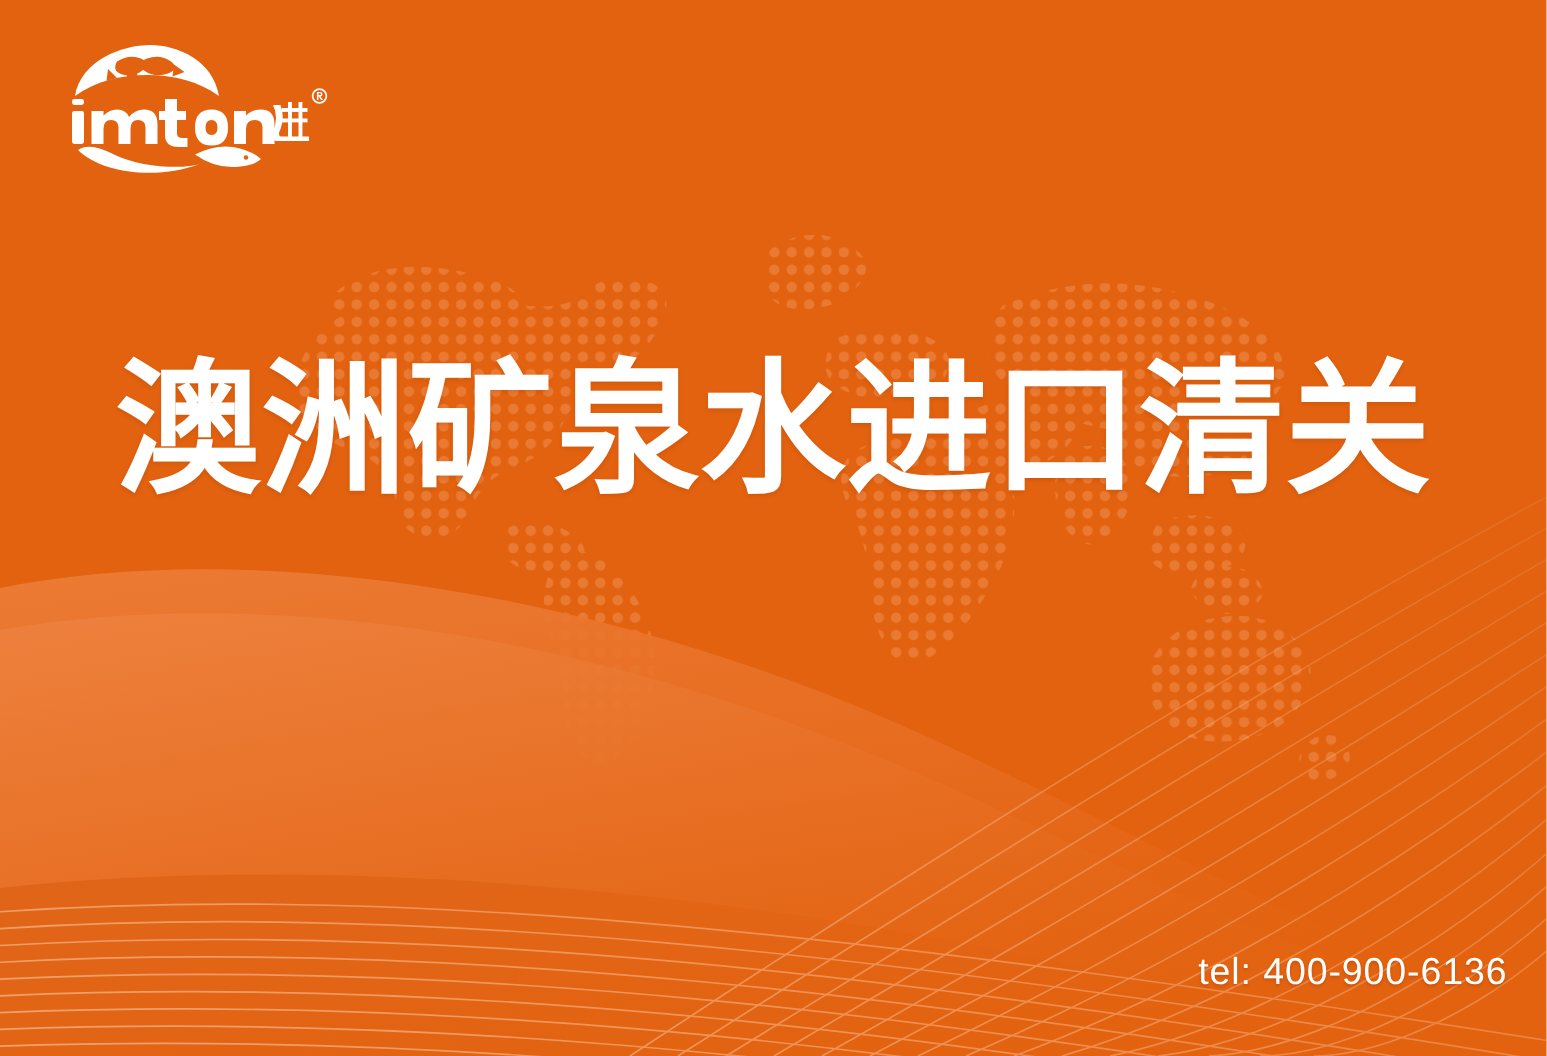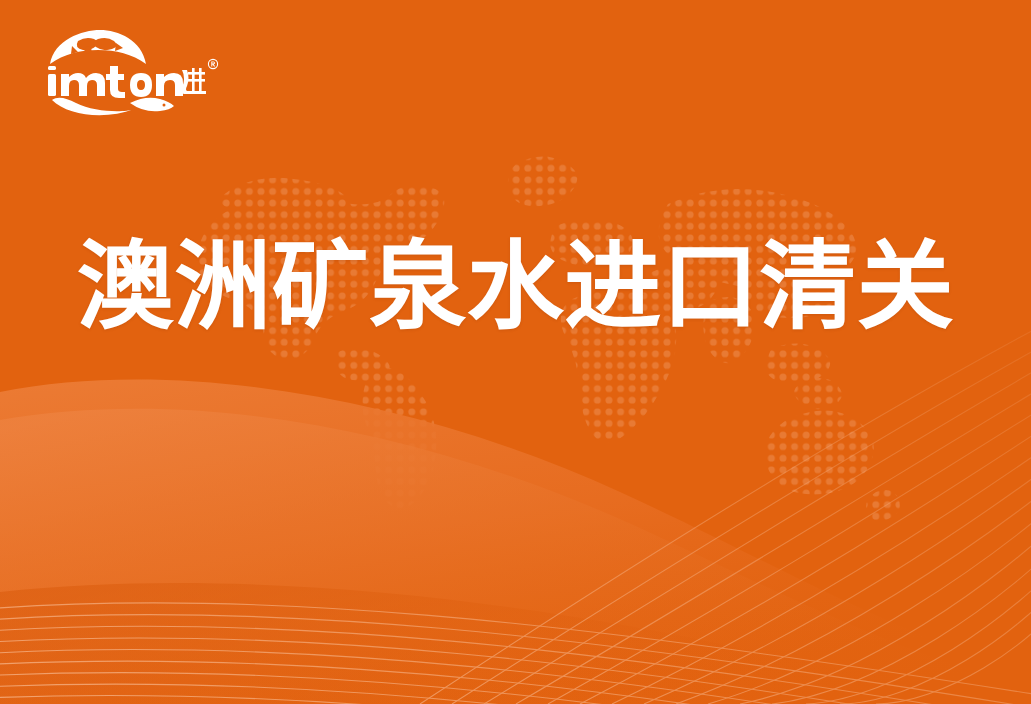--- a/index.html
+++ b/index.html
@@ -270,14 +270,15 @@
         <path d="M92 73 q16 -8 30 -4 q10 3 14 7 q-4 4 -14 5 q-16 2 -30 -8 z"></path>
         <circle cx="126" cy="75" r="1.5" fill="#e2620f"></circle>
       </g>
     </svg>
   </div>
 
   <div class="headline">
     <span class="headline-line line-1">澳洲矿泉水进口清关</span>
   </div>
 
+  <div class="phone">tel: 400-900-6136</div>
 
 </div>
 
 </body></html>

